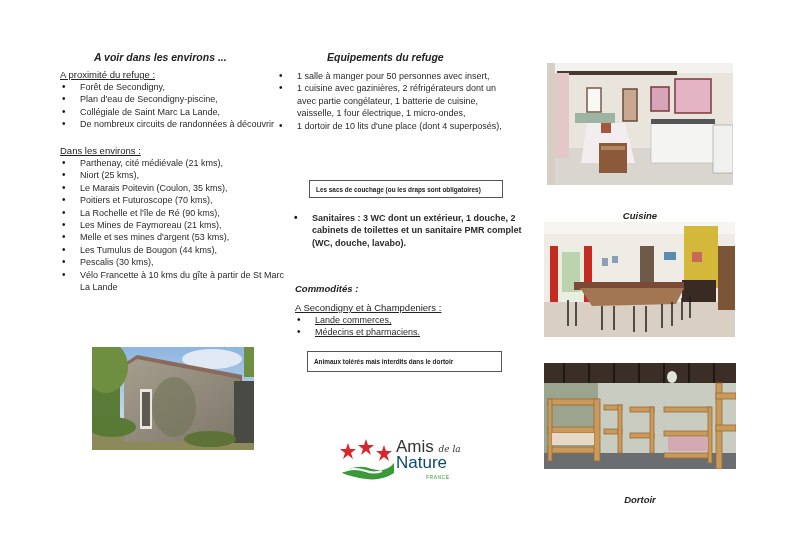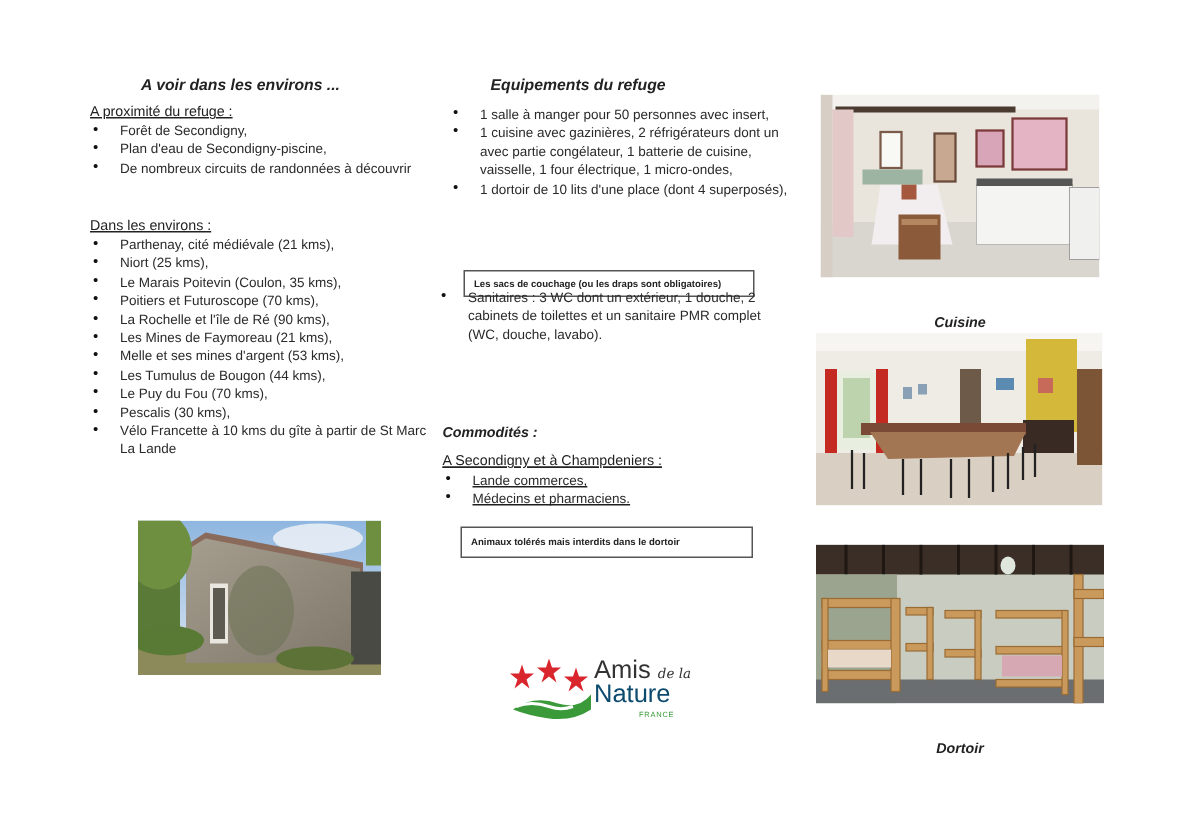--- a/index.html
+++ b/index.html
@@ -23,36 +23,36 @@
 </head>
 <body>
 
 <div class="abs section-title" style="left:94px; top:51px;">A voir dans les environs ...</div>
 
 <div class="abs" style="left:60px; top:69px; width:230px;">
   <div class="subhead">A proximité du refuge :</div>
   <ul class="blist">
     <li>Forêt de Secondigny,</li>
     <li>Plan d'eau de Secondigny-piscine,</li>
+    <li>Collégiale de Saint Marc La Lande,</li>
     <li>De nombreux circuits de randonnées à découvrir</li>
   </ul>
 </div>
 
 <div class="abs" style="left:60px; top:145px; width:230px;">
   <div class="subhead">Dans les environs :</div>
   <ul class="blist">
     <li>Parthenay, cité médiévale (21 kms),</li>
     <li>Niort (25 kms),</li>
     <li>Le Marais Poitevin (Coulon, 35 kms),</li>
     <li>Poitiers et Futuroscope (70 kms),</li>
     <li>La Rochelle et l'île de Ré (90 kms),</li>
     <li>Les Mines de Faymoreau (21 kms),</li>
     <li>Melle et ses mines d'argent (53 kms),</li>
     <li>Les Tumulus de Bougon (44 kms),</li>
-    <li>Le Puy du Fou (70 kms),</li>
     <li>Pescalis (30 kms),</li>
     <li>Vélo Francette à 10 kms du gîte à partir de St Marc La Lande</li>
   </ul>
 </div>
 
 <div class="photo" style="left:92px; top:347px; width:162px; height:103px;">
   <svg width="162" height="103" viewBox="0 0 162 103">
     <defs>
       <linearGradient id="sky" x1="0" y1="0" x2="0" y2="1">
         <stop offset="0" stop-color="#8fb6e0"></stop>
@@ -75,31 +75,31 @@
     <rect x="0" y="0" width="28" height="80" fill="#5a7a38"></rect>
     <ellipse cx="14" cy="20" rx="22" ry="26" fill="#6e8f40"></ellipse>
     <ellipse cx="20" cy="80" rx="24" ry="10" fill="#587a34"></ellipse>
     <ellipse cx="118" cy="92" rx="26" ry="8" fill="#5c7236"></ellipse>
     <rect x="152" y="0" width="10" height="30" fill="#6e8f40"></rect>
   </svg>
 </div>
 
 <div class="abs section-title" style="left:327px; top:51px;">Equipements du refuge</div>
 
-<div class="abs" style="left:300px; top:70px; width:232px;">
+<div class="abs" style="left:277px; top:70px; width:232px;">
   <ul class="blist">
     <li>1 salle à manger pour 50 personnes avec insert,</li>
     <li>1 cuisine avec gazinières, 2 réfrigérateurs dont un avec partie congélateur, 1 batterie de cuisine, vaisselle, 1 four électrique, 1 micro-ondes,</li>
     <li>1 dortoir de 10 lits d'une place (dont 4 superposés),</li>
   </ul>
 </div>
 
 <div class="abs notebox" style="left:309px; top:180px; width:194px; height:18px;">Les sacs de couchage (ou les draps sont obligatoires)</div>
 
-<div class="abs" style="left:292px; top:192px; width:232px;">
+<div class="abs" style="left:292px; top:212px; width:232px;font-weight:bold;">
   <ul class="blist">
     <li>Sanitaires : 3 WC dont un extérieur, 1 douche, 2 cabinets de toilettes et un sanitaire PMR complet (WC, douche, lavabo).</li>
   </ul>
 </div>
 
 <div class="abs section-title" style="left:295px; top:283px; font-size:9.5px;">Commodités :</div>
 
 <div class="abs" style="left:295px; top:302px; width:225px;text-decoration:underline;">
   <div class="subhead">A Secondigny et à Champdeniers :</div>
   <ul class="blist">

